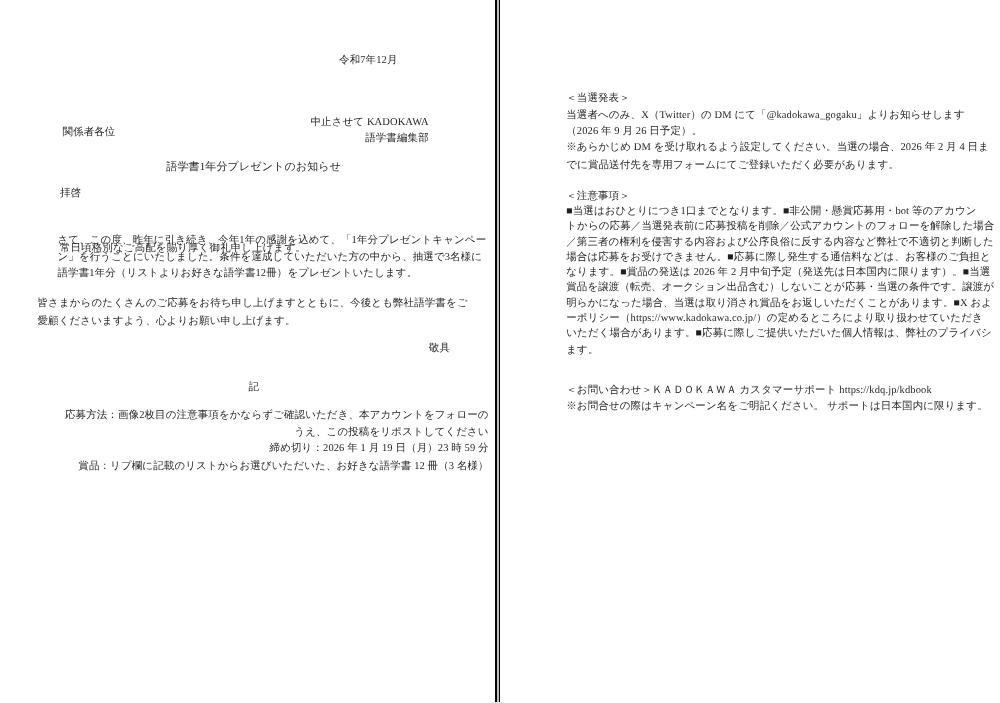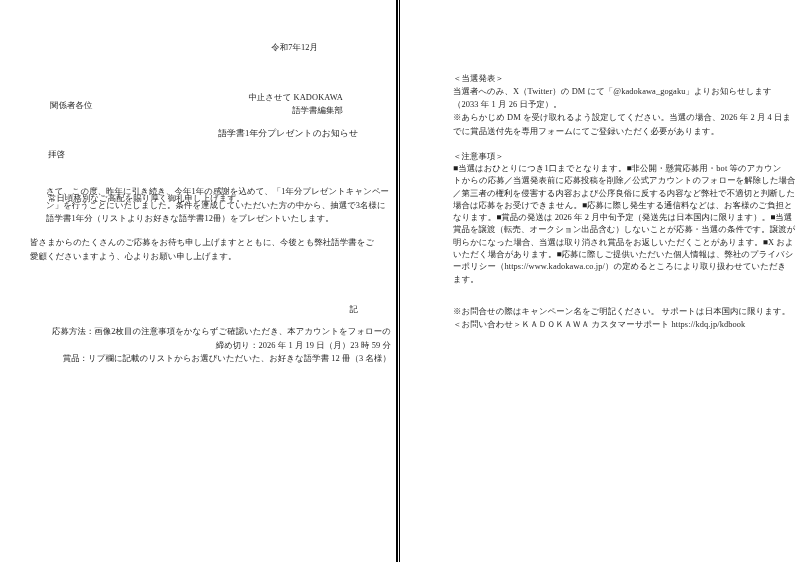--- a/index.html
+++ b/index.html
@@ -8,21 +8,21 @@
     font-family:"Liberation Serif","DejaVu Serif",serif;color:#1f1f1f;
   }
   .page{position:absolute;top:0;height:562px;background:#ffffff;}
   .page1{left:0;width:396px;}
   .page2{left:400px;width:397px;}
   .edge-thin{position:absolute;top:0;left:396px;width:2px;height:562px;background:#050505;}
   .edge-gap{position:absolute;top:0;left:398px;width:1px;height:562px;background:#ffffff;}
   .edge-thick{position:absolute;top:0;left:399px;width:4px;height:562px;background:#050505;}
   .t{position:absolute;font-size:8.4px;line-height:13.5px;letter-spacing:0.1px;white-space:nowrap;}
   .right{text-align:right;}
-  .center{text-align:right;}
+  .center{text-align:center;}
   .lines div{white-space:nowrap;}
   .notes div{line-height:12.3px;}
   .contact div{line-height:13px;}
 </style>
 </head>
 <body>
 
 <div class="canvas">
 
   <section class="page page1">
@@ -42,56 +42,58 @@
         <div>さて、この度、昨年に引き続き、今年1年の感謝を込めて、「1年分プレゼントキャンペー</div>
         <div>ン」を行うことにいたしました。条件を達成していただいた方の中から、抽選で3名様に</div>
         <div>語学書1年分（リストよりお好きな語学書12冊）をプレゼントいたします。</div>
       </div>
 
     <div class="t lines" style="top:237px;left:30px;font-family:Liberation Mono, monospace;">
         <div>皆さまからのたくさんのご応募をお待ち申し上げますとともに、今後とも弊社語学書をご</div>
         <div>愛顧くださいますよう、心よりお願い申し上げます。</div>
       </div>
 
+    <div class="t right" style="top:272px;left:48px;width:312px;">敬具</div>
 
     <div class="t center" style="top:303px;left:48px;width:310px;">記</div>
 
     <div class="t lines" style="top:325px;left:52px;text-align:right;">
         <div>応募方法：画像2枚目の注意事項をかならずご確認いただき、本アカウントをフォローの</div>
+        <div>うえ、この投稿をリポストしてください</div>
         <div>締め切り：2026 年 1 月 19 日（月）23 時 59 分</div>
         <div>賞品：リプ欄に記載のリストからお選びいただいた、お好きな語学書 12 冊（3 名様）</div>
       </div>
   </section>
 
   <div class="edge-thin"></div>
   <div class="edge-gap"></div>
   <div class="edge-thick"></div>
 
   <section class="page page2">
     <div class="t" style="top:72px;left:53px;">＜当選発表＞</div>
     <div class="t lines" style="top:85px;left:53px;line-height:13.2px;">
         <div>当選者へのみ、X（Twitter）の DM にて「@kadokawa_gogaku」よりお知らせします</div>
-        <div>（2033 年 1 月 26 日予定）。</div>
+        <div>（2026 年 9 月 26 日予定）。</div>
         <div>※あらかじめ DM を受け取れるよう設定してください。当選の場合、2026 年 2 月 4 日ま</div>
         <div>でに賞品送付先を専用フォームにてご登録いただく必要があります。</div>
       </div>
 
     <div class="t" style="top:150px;left:53px;">＜注意事項＞</div>
     <div class="t lines notes" style="top:163px;left:53px;">
         <div>■当選はおひとりにつき1口までとなります。■非公開・懸賞応募用・bot 等のアカウン</div>
         <div>トからの応募／当選発表前に応募投稿を削除／公式アカウントのフォローを解除した場合</div>
         <div>／第三者の権利を侵害する内容および公序良俗に反する内容など弊社で不適切と判断した</div>
         <div>場合は応募をお受けできません。■応募に際し発生する通信料などは、お客様のご負担と</div>
         <div>なります。■賞品の発送は 2026 年 2 月中旬予定（発送先は日本国内に限ります）。■当選</div>
         <div>賞品を譲渡（転売、オークション出品含む）しないことが応募・当選の条件です。譲渡が</div>
         <div>明らかになった場合、当選は取り消され賞品をお返しいただくことがあります。■X およ</div>
+        <div>ーポリシー（https://www.kadokawa.co.jp/）の定めるところにより取り扱わせていただき</div>
         <div>いただく場合があります。■応募に際しご提供いただいた個人情報は、弊社のプライバシ</div>
-        <div>ーポリシー（https://www.kadokawa.co.jp/）の定めるところにより取り扱わせていただき</div>
         <div>ます。</div>
       </div>
 
     <div class="t lines contact" style="top:305px;left:53px;">
+        <div>＜お問い合わせ＞ＫＡＤＯＫＡＷＡ カスタマーサポート https://kdq.jp/kdbook</div>
         <div>※お問合せの際はキャンペーン名をご明記ください。 サポートは日本国内に限ります。</div>
-        <div>＜お問い合わせ＞ＫＡＤＯＫＡＷＡ カスタマーサポート https://kdq.jp/kdbook</div>
       </div>
   </section>
 
 </div>
 
 </body></html>

